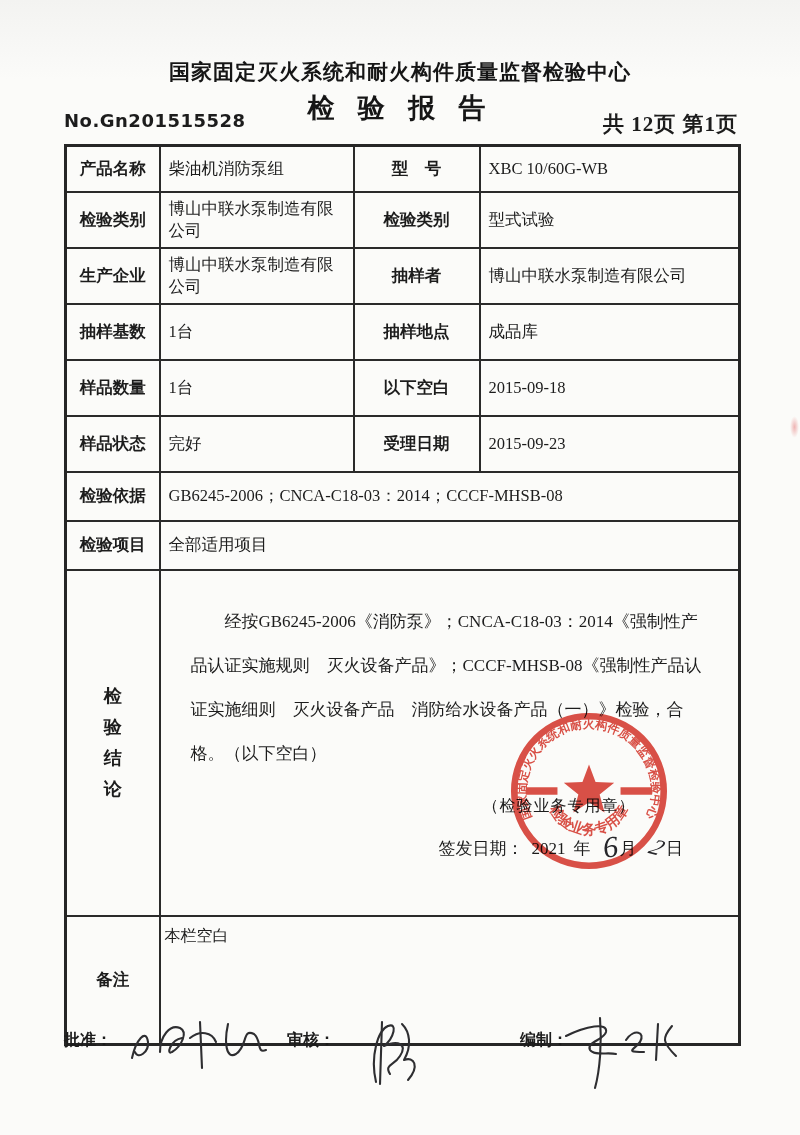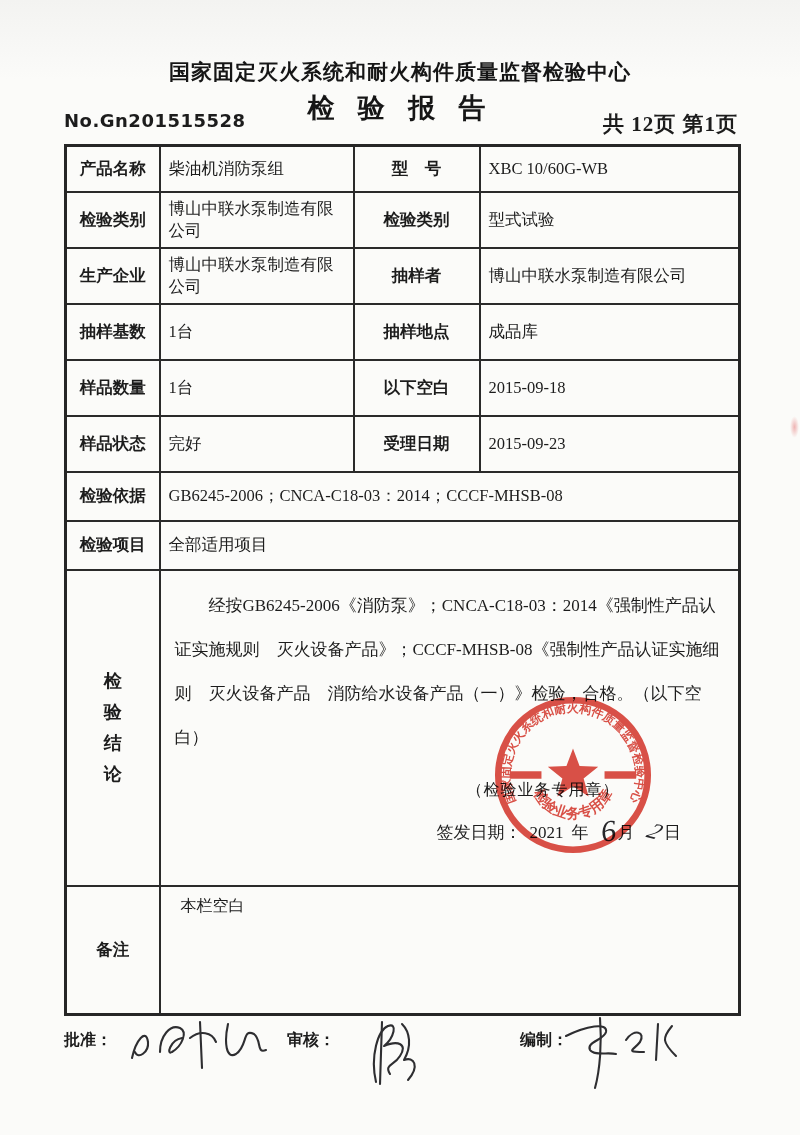--- a/index.html
+++ b/index.html
@@ -51,47 +51,47 @@
   td.val { font-size:16.5px; padding:2px 15px 2px 8px; line-height:1.32; }
   tr.basis-row, tr.items-row { height:49px; }
 
   
   tr.concl-row { height:316px; }
   td.vert-lbl { vertical-align:middle; }
   .vert-stack { display:flex; flex-direction:column; align-items:center; gap:13px; }
   .vert-stack span {
     font-family:"DejaVu Sans", sans-serif; font-weight:bold; font-size:18px; line-height:1;
   }
-  td.concl-cell { vertical-align:top; padding:0; }
+  td.concl-cell { vertical-align:top; padding:16px; }
   .concl-wrap { position:relative; width:100%; height:312px; }
   .concl-text {
     margin:0; padding:13px 12px 0 14px;
     font-size:17px; line-height:44px; text-indent:34px;
   }
   .seal-note { position:absolute; left:306px; top:209px; font-size:16px; letter-spacing:1px; z-index:1; }
   .issue-line {
-    position:absolute; left:276px; top:240px; z-index:1;
+    position:absolute; left:262px; top:240px; z-index:1;
     font-size:17px; white-space:nowrap; display:flex; align-items:baseline;justify-content:flex-end;
   }
   .issue-line .gap-s { margin-left:8px; }
   .hand {
     font-family:"Liberation Serif", serif; font-style:italic; color:#26262a;
     display:inline-block;
   }
   .hand-month { font-size:30px; transform:rotate(-7deg); margin:0 2px 0 12px; position:relative; top:3px; }
   .hand-day   { font-size:23px; transform:rotate(14deg) skewX(-18deg); margin:0 4px 0 14px; position:relative; top:1px; }
 
   .stamp {
     position:absolute; left:329px; top:121px; width:166px; height:166px;
     z-index:2; mix-blend-mode:multiply; opacity:.88;
   }
 
   
   tr.remark-row { height:129px; }
-  td.remark-val { vertical-align:top; font-size:16px; padding:9px 20px; }
+  td.remark-val { vertical-align:top; font-size:16px; padding:9px 4px; }
 
   
   .footer { position:absolute; top:1020px; left:64px; width:700px; height:90px; }
   .flabel {
     position:absolute; top:10px;
     font-family:"DejaVu Sans", sans-serif; font-weight:bold; font-size:16px;
   }
   .flabel.approve { left:0;text-align:right; }
   .flabel.review  { left:223px; }
   .flabel.prepare { left:456px; }

